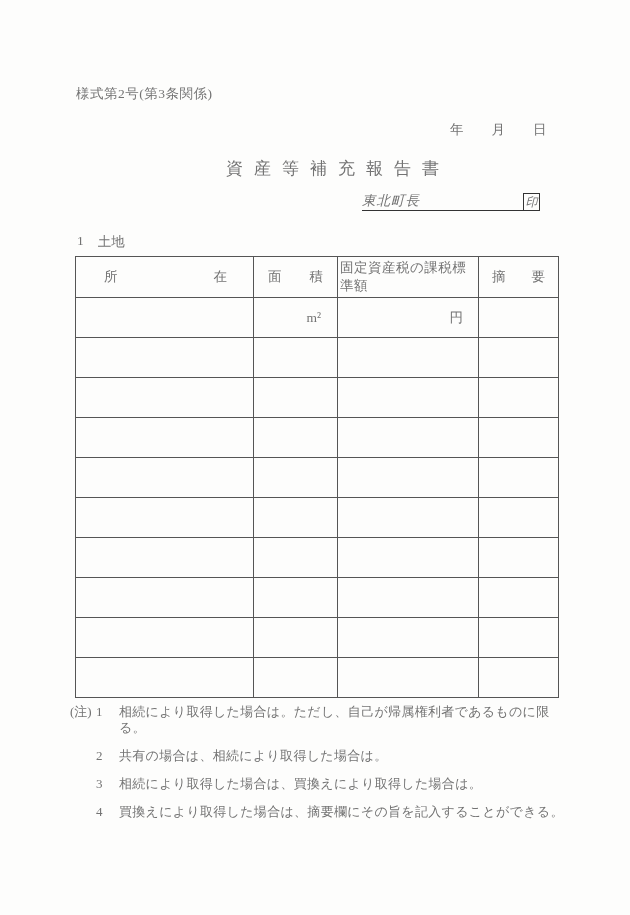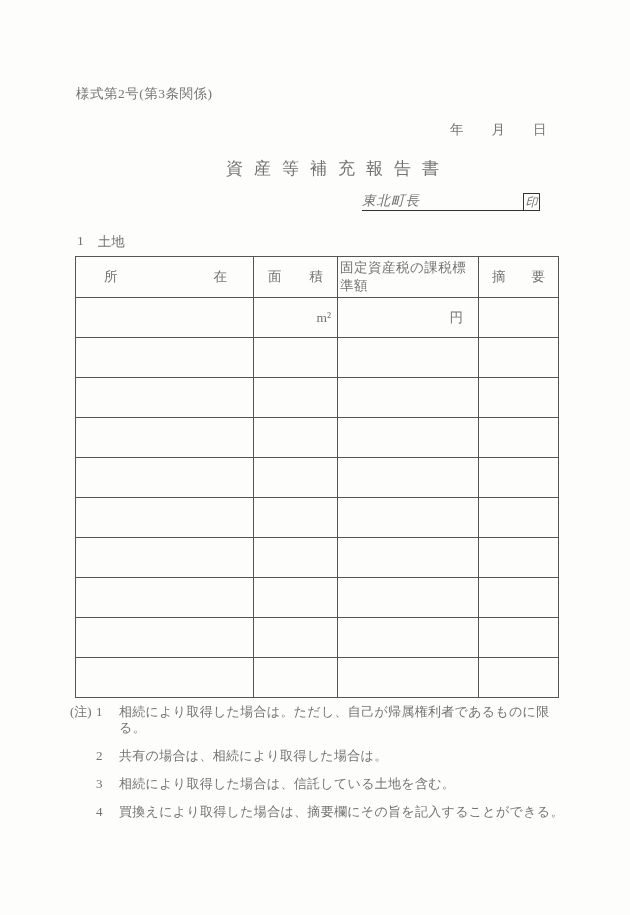--- a/index.html
+++ b/index.html
@@ -58,21 +58,21 @@
   }
   .land-table tr.header-row th { height:41px; }
   .th-spread {
     text-align:justify; text-align-last:justify;
   }
   .th-col1 { padding:0 26px 0 28px; }
   .th-col2 { padding:0 14px; }
   .th-col3 { text-align:left; font-size:13px; padding:0 2px; letter-spacing:0.5px; }
   .th-col4 { padding:0 13px;font-family:Liberation Serif, serif; }
   .cell-right { text-align:right; }
-  .pad-r-sm { padding-right:6px; font-size:12.5px; }
+  .pad-r-sm { padding-right:16px; font-size:12.5px; }
   .pad-r-md { padding-right:15px; }
   .notes {
     position:absolute; left:70px; top:704px; width:500px;
     font-size:13px;
   }
   .note-line {
     display:flex; align-items:flex-start;
     margin-bottom:12.5px; line-height:15.5px;
   }
   .note-prefix { width:26px; flex:0 0 26px; }
@@ -188,21 +188,21 @@
       <span class="note-text">相続により取得した場合は。ただし、自己が帰属権利者であるものに限る。</span>
     </div>
     <div class="note-line">
       <span class="note-prefix"></span>
       <span class="note-num">2</span>
       <span class="note-text">共有の場合は、相続により取得した場合は。</span>
     </div>
     <div class="note-line">
       <span class="note-prefix"></span>
       <span class="note-num">3</span>
-      <span class="note-text">相続により取得した場合は、信託している土地を含む。</span>
+      <span class="note-text">相続により取得した場合は、買換えにより取得した場合は。</span>
     </div>
     <div class="note-line">
       <span class="note-prefix"></span>
       <span class="note-num">4</span>
       <span class="note-text">買換えにより取得した場合は、摘要欄にその旨を記入することができる。</span>
     </div>
   </div>
 
 </div>
 

